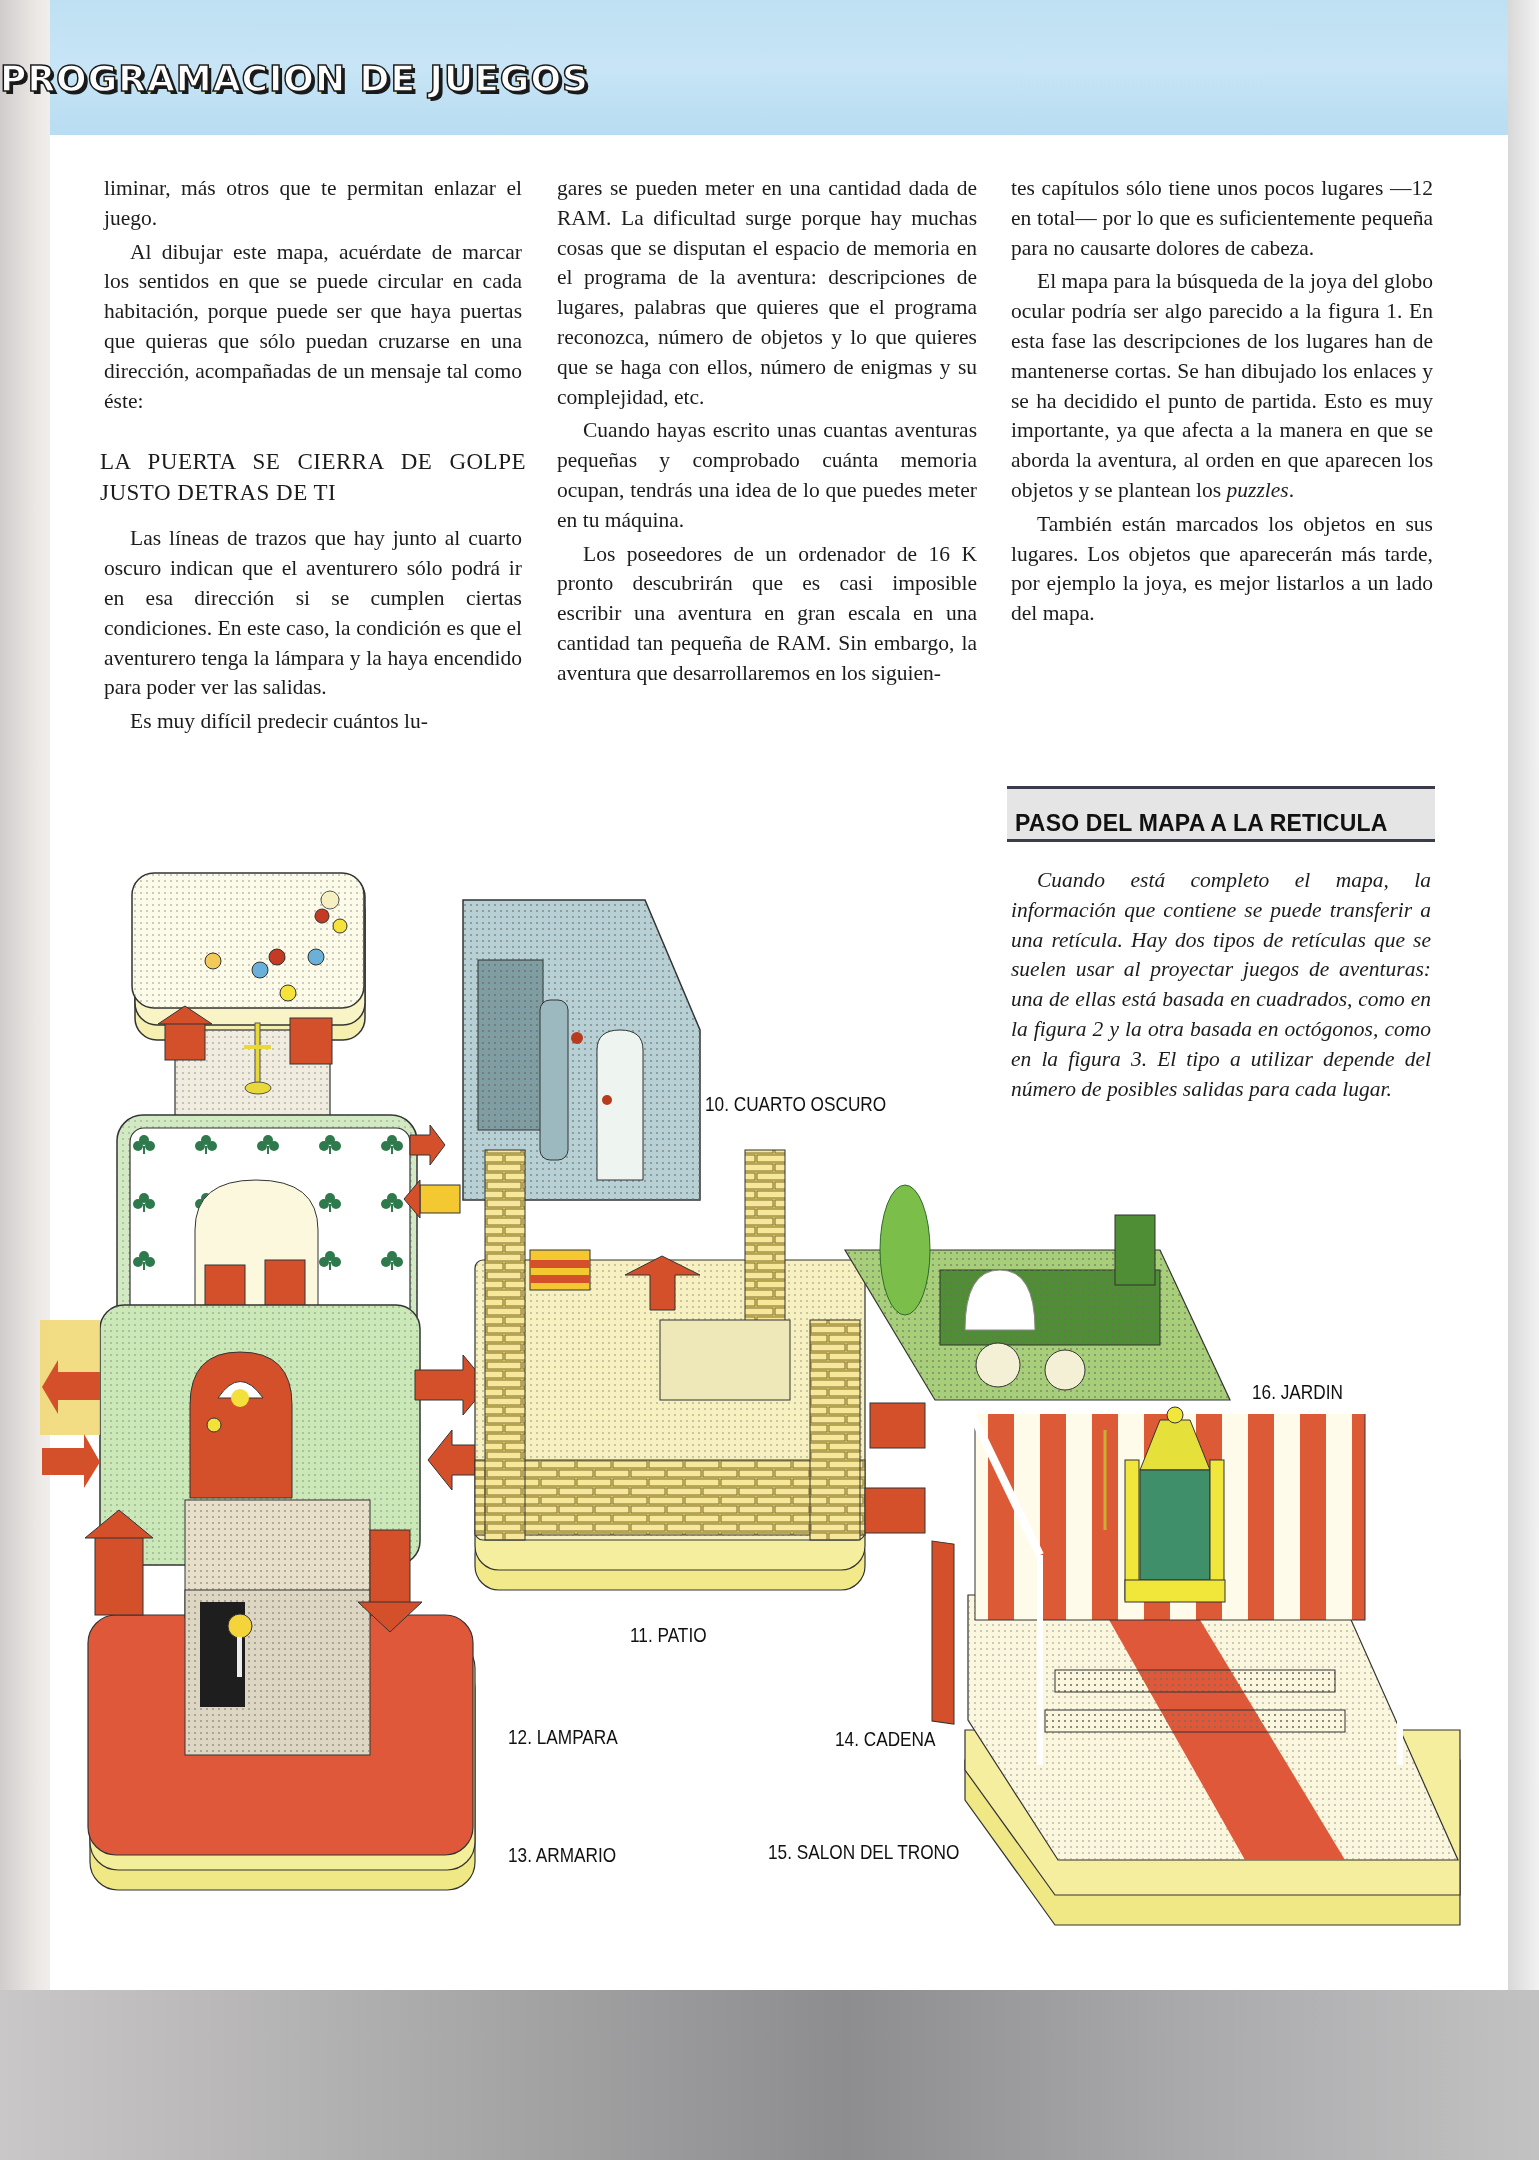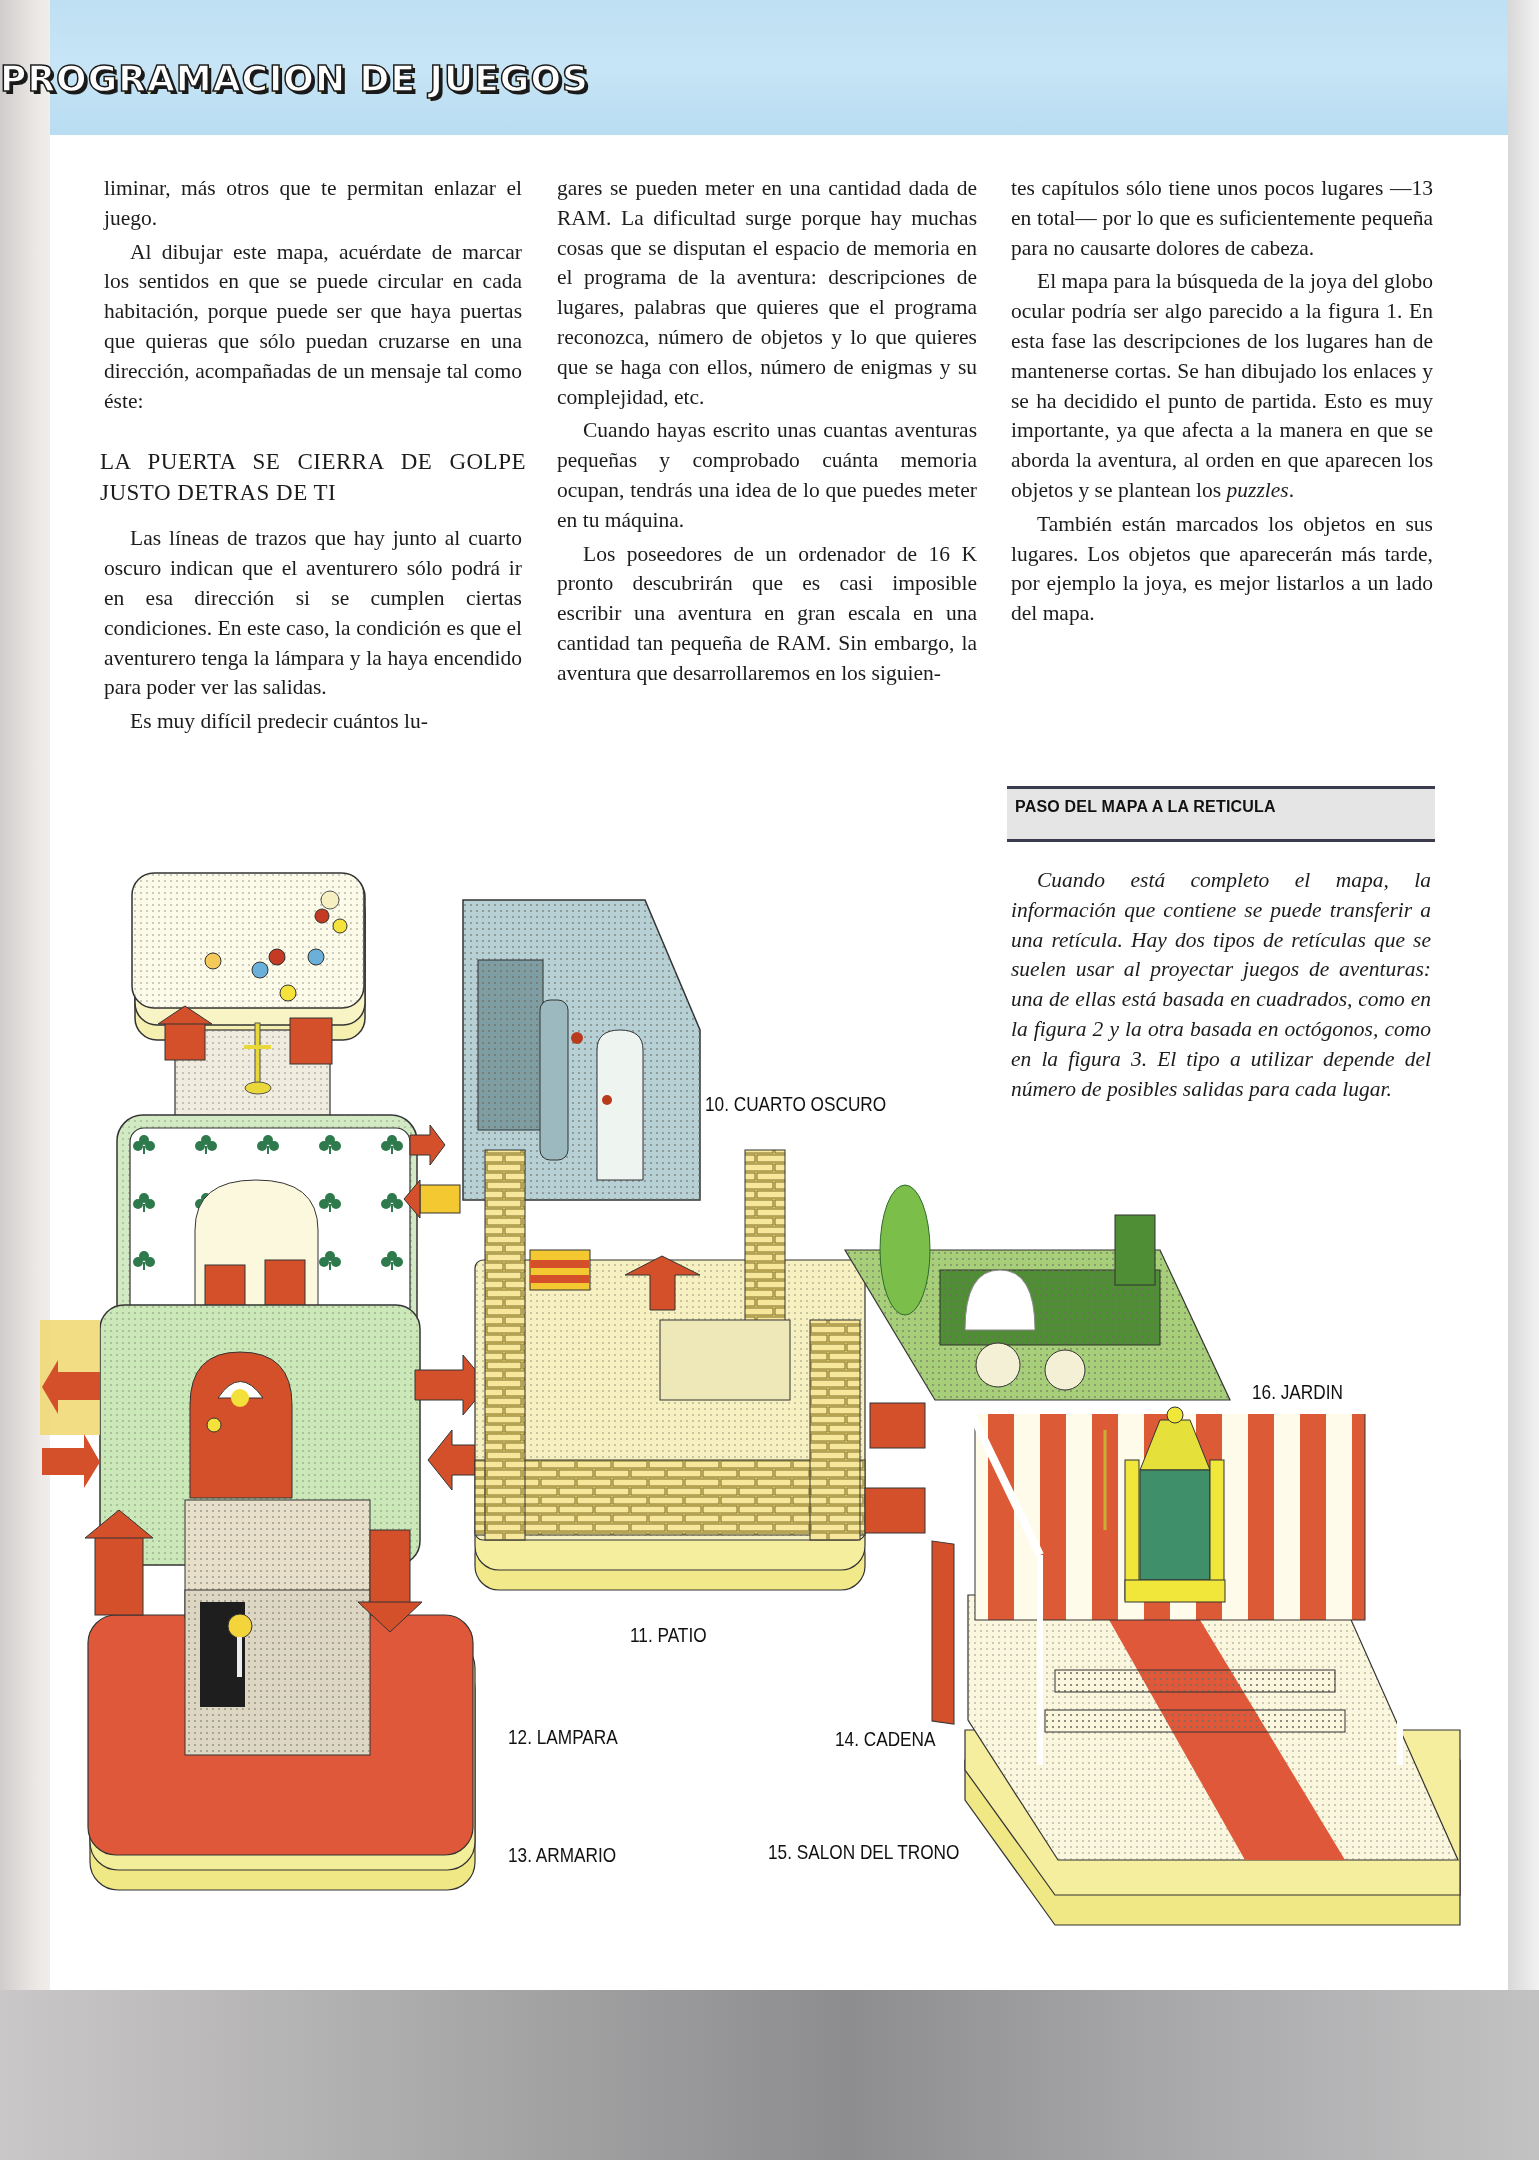--- a/index.html
+++ b/index.html
@@ -51,22 +51,22 @@
     letter-spacing: 0.5px; text-align: justify; color: #1c1c1c;
   }
   .section-box {
     position: absolute; left: 1007px; top: 786px; width: 428px; height: 56px;
     background: #e6e5e6;
     border-top: 3px solid #3b3b4e; border-bottom: 3px solid #3b3b4e;
     box-sizing: border-box;
   }
   .section-box span {
     display: block; padding: 9px 0 0 8px;
-    font-family: "Liberation Sans", sans-serif; font-weight: bold; font-size: 16px;
-    color: #111; letter-spacing: 0.2px;
+    font-family: "Liberation Sans", sans-serif; font-weight: bold; font-size: 23px;
+    color: #111; letter-spacing: 0.2px; margin-top: 12px;
   }
   .col-3b { left: 1007px; top: 862px; width: 428px; font-style: italic; }
   
   .illus { position: absolute; left: 0; top: 0; width: 1539px; height: 1995px; pointer-events: none; margin-top: 20px; }
   .illus > * { pointer-events: auto; }
   .lbl {
     position: absolute; font-family: "Liberation Sans", sans-serif;
     font-size: 21px; color: #111; transform: scaleX(0.82); transform-origin: left top;
     white-space: nowrap;
   }
@@ -90,21 +90,21 @@
   <p class="indent">Es muy difícil predecir cuántos lu-</p>
 </div>
 
 <div class="col col-2">
   <p>gares se pueden meter en una cantidad dada de RAM. La dificultad surge porque hay muchas cosas que se disputan el espacio de memoria en el programa de la aventura: descripciones de lugares, palabras que quieres que el programa reconozca, número de objetos y lo que quieres que se haga con ellos, número de enigmas y su complejidad, etc.</p>
   <p class="indent">Cuando hayas escrito unas cuantas aventuras pequeñas y comprobado cuánta memoria ocupan, tendrás una idea de lo que puedes meter en tu máquina.</p>
   <p class="indent">Los poseedores de un ordenador de 16 K pronto descubrirán que es casi imposible escribir una aventura en gran escala en una cantidad tan pequeña de RAM. Sin embargo, la aventura que desarrollaremos en los siguien-</p>
 </div>
 
 <div class="col col-3">
-  <p>tes capítulos sólo tiene unos pocos lugares —13 en total— por lo que es suficientemente pequeña para no causarte dolores de cabeza.</p>
+  <p>tes capítulos sólo tiene unos pocos lugares —12 en total— por lo que es suficientemente pequeña para no causarte dolores de cabeza.</p>
   <p class="indent"><span>El mapa para la búsqueda de la joya del globo ocular podría ser algo parecido a la figura 1. En esta fase las descripciones de los lugares han de mantenerse cortas. Se han dibujado los enlaces y se ha decidido el punto de partida. Esto es muy importante, ya que afecta a la manera en que se aborda la aventura, al orden en que aparecen los objetos y se plantean los</span> <i>puzzles</i><span>.</span></p>
   <p class="indent">También están marcados los objetos en sus lugares. Los objetos que aparecerán más tarde, por ejemplo la joya, es mejor listarlos a un lado del mapa.</p>
 </div>
 
 <div class="section-box">
   <span>PASO DEL MAPA A LA RETICULA</span>
 </div>
 <div class="col col-3b">
   <p class="indent">Cuando está completo el mapa, la información que contiene se puede transferir a una retícula. Hay dos tipos de retículas que se suelen usar al proyectar juegos de aventuras: una de ellas está basada en cuadrados, como en la figura 2 y la otra basada en octógonos, como en la figura 3. El tipo a utilizar depende del número de posibles salidas para cada lugar.</p>
 </div>

